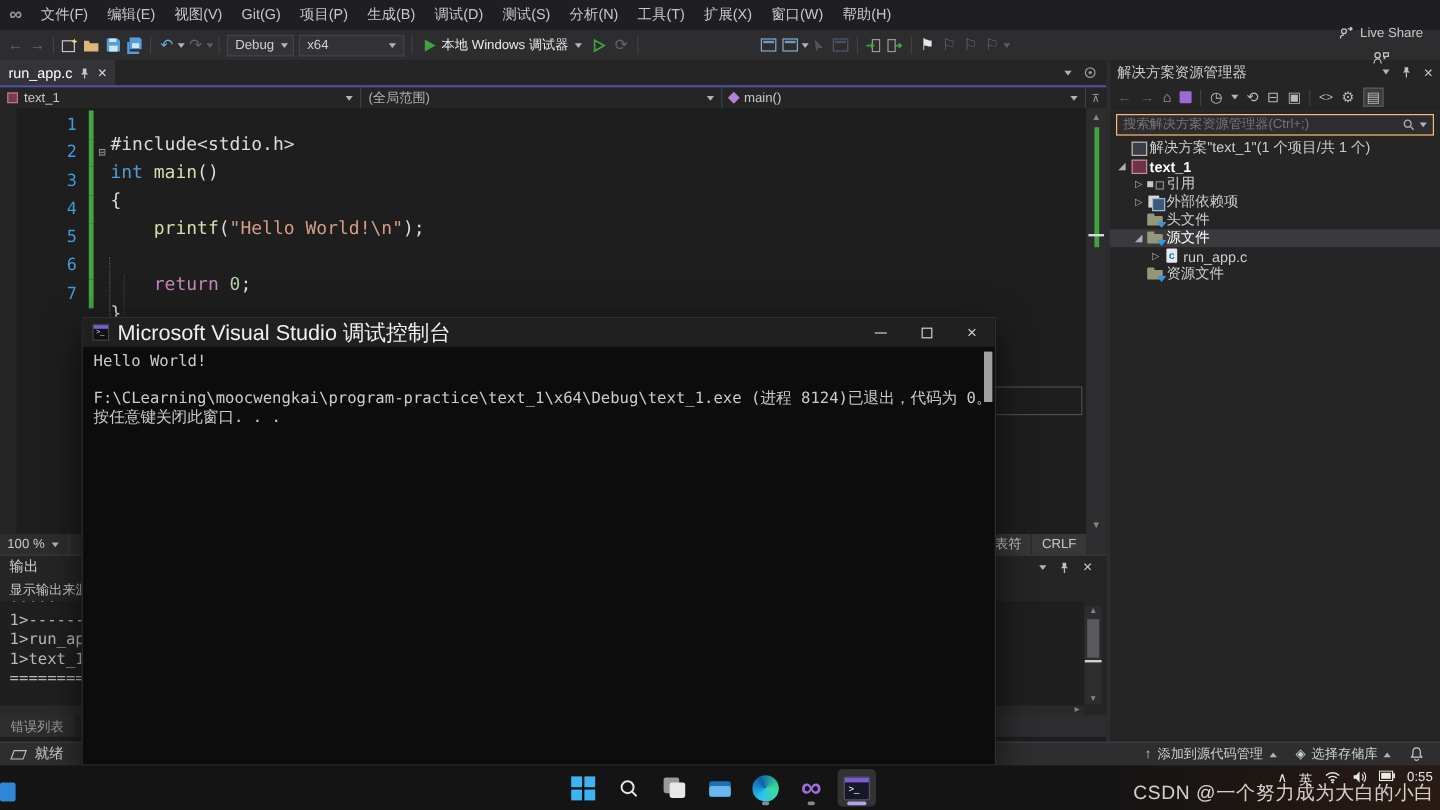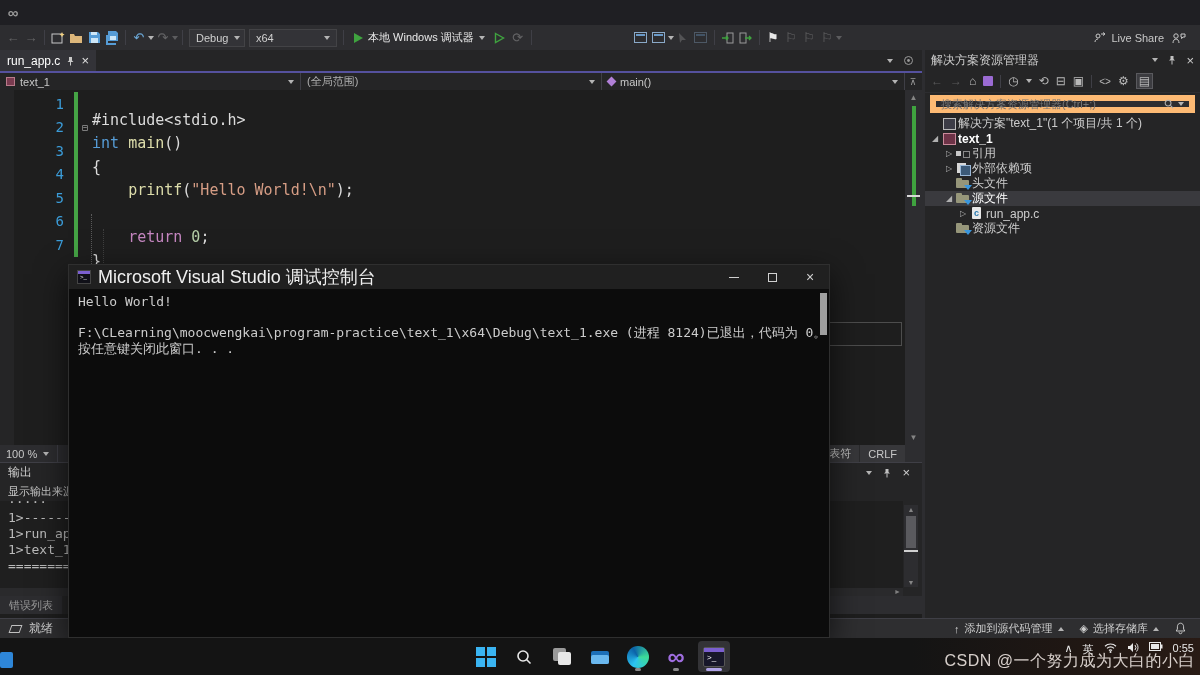--- a/index.html
+++ b/index.html
@@ -32,21 +32,21 @@
   .dim { opacity:.35; }
   .tb-sep { width:1px; height:15px; background:#3f3f46; margin:0 4px; }
   .caret-d { width:0; height:0; border-left:3.5px solid transparent; border-right:3.5px solid transparent; border-top:4px solid #b4b4b4; display:inline-block; }
   .caret-u { width:0; height:0; border-left:3.5px solid transparent; border-right:3.5px solid transparent; border-bottom:4px solid #b4b4b4; display:inline-block; }
   .combo { background:#333337; border:1px solid #434346; height:18px; display:flex; align-items:center;
     padding:0 6px; gap:6px; color:#d0d0d0; margin:0 2px; }
   #run-btn { display:flex; align-items:center; gap:5px; padding:0 6px; color:#e8e8e8; }
   .play-solid { width:0; height:0; border-top:5px solid transparent; border-bottom:5px solid transparent; border-left:9px solid #3fa33f; }
   .mini-box { width:13px; height:11px; border:1px solid #8aa9c8; background:#2d2d30; position:relative; }
   .mini-box::before{ content:""; position:absolute; top:1px; left:1px; right:1px; height:2px; background:#6a9ac8; }
-  #toolbar-right { margin-left:auto; display:flex; align-items:center; gap:8px; padding-right:14px; color:#c8c8c8; }
+  #toolbar-right { margin-left:auto; display:flex; align-items:center; gap:8px; padding-right:14px; color:#c8c8c8;flex-direction:column; }
 
   
   #tab-row { position:absolute; top:50px; left:0; width:922px; height:21px; background:#252526; z-index:2; display:flex; }
   #doc-tab { height:21px; background:#333338; color:#fff; font-size:12px; display:flex; align-items:center; gap:6px; padding:0 7px; }
   #tab-row-right { margin-left:auto; display:flex; align-items:center; gap:10px; padding-right:8px; }
   #purple-line { position:absolute; top:71px; left:0; width:922px; height:2px; background:#55519e; z-index:2; }
   #nav-bar { position:absolute; top:73px; left:0; width:922px; height:17px; background:#252526; display:flex; font-size:11px; z-index:2; }
   .nav-cell { display:flex; align-items:center; gap:5px; padding:0 6px; border-right:1px solid #3f3f46; color:#c8c8c8; }
   .proj-ico { width:9px; height:9px; background:#7a3b50; border:1px solid #b87a8a; }
   .cube-ico { width:7px; height:7px; background:#b180d7; transform:rotate(45deg); }
@@ -97,21 +97,21 @@
 
   
   #splitter { position:absolute; top:50px; left:922px; width:3px; height:568px; background:#2d2d30; z-index:2; }
   #sol-explorer { position:absolute; top:50px; left:925px; width:275px; height:568px; background:#252526; z-index:2; font-size:12px; }
   #se-title { height:20px; display:flex; align-items:center; padding:0 6px; color:#cccccc; }
   #se-title-icons { margin-left:auto; display:flex; align-items:center; gap:10px; }
   #se-toolbar { height:23px; display:flex; align-items:center; gap:7px; padding:0 6px; color:#b8b8b8; font-size:12px; border-bottom:1px solid #2d2d30; }
   .se-vsep { width:1px; height:13px; background:#3f3f46; }
   .purple-sq { width:10px; height:10px; background:#9b6bd3; border-radius:1px; }
   .boxed { border:1px solid #5a5a5e; background:#3c3c40; padding:0 2px; }
-  #se-search { margin:2px 5px; height:18px; background:#2d2d30; border:6px solid #fdba74; display:flex; align-items:center; padding:0 5px; gap:4px; }
+  #se-search { margin:2px 5px; height:18px; background:#2d2d30; border:1px solid #fdba74; display:flex; align-items:center; padding:0 5px; gap:4px; }
   #se-search input { flex:1; background:transparent; border:0; outline:0; color:#8a8a8a; font-size:11px; font-family:"Liberation Sans",sans-serif; }
   #se-tree { margin-top:3px; }
   .se-row { height:15px; display:flex; align-items:center; color:#cccccc; white-space:nowrap; }
   .se-row.sel { background:#3a3a3e; color:#ffffff; }
   .se-arrow { width:12px; text-align:center; font-size:8px; color:#b0b0b0; }
   .se-label.bold { font-weight:bold; color:#fff; }
   .se-icon { width:17px; height:13px; position:relative; display:inline-block; }
   .i-solution::before { content:""; position:absolute; left:2px; top:1px; width:11px; height:10px; border:1px solid #b9b9b9; background:#3c3c46; }
   .i-project::before { content:""; position:absolute; left:2px; top:1px; width:11px; height:10px; background:#6e3347; border:1px solid #c98a9a; }
   .i-references::before { content:""; position:absolute; left:1px; top:4px; width:5px; height:5px; background:#c8c8c8; }
@@ -171,20 +171,35 @@
   #tray-time { font-size:11px; text-align:right; line-height:13px; }
   #watermark { position:absolute; right:5px; bottom:3px; font-size:16px; color:rgba(240,232,228,.88); letter-spacing:.5px; z-index:31; }
 
   svg { display:block; }
 </style>
 </head>
 <body>
 
 <div id="titlebar">
   <span id="vs-logo">∞</span>
+  <div id="menu-items" style="display:flex;">
+      <span class="menu-item">文件(F)</span>
+      <span class="menu-item">编辑(E)</span>
+      <span class="menu-item">视图(V)</span>
+      <span class="menu-item">Git(G)</span>
+      <span class="menu-item">项目(P)</span>
+      <span class="menu-item">生成(B)</span>
+      <span class="menu-item">调试(D)</span>
+      <span class="menu-item">测试(S)</span>
+      <span class="menu-item">分析(N)</span>
+      <span class="menu-item">工具(T)</span>
+      <span class="menu-item">扩展(X)</span>
+      <span class="menu-item">窗口(W)</span>
+      <span class="menu-item">帮助(H)</span>
+    </div>
 </div>
 <div id="tb-search" class="abs">
   <input placeholder="搜索 (Ctrl+Q)" style="">
   <svg width="11" height="11" viewBox="0 0 11 11">
     <circle cx="4.5" cy="4.5" r="3.2" fill="none" stroke="#c8c8c8" stroke-width="1.2"></circle>
     <line x1="7" y1="7" x2="10" y2="10" stroke="#c8c8c8" stroke-width="1.2"></line>
   </svg>
 </div>
 <span id="win-title">text_1</span>
 <span id="user-badge">浩</span>

